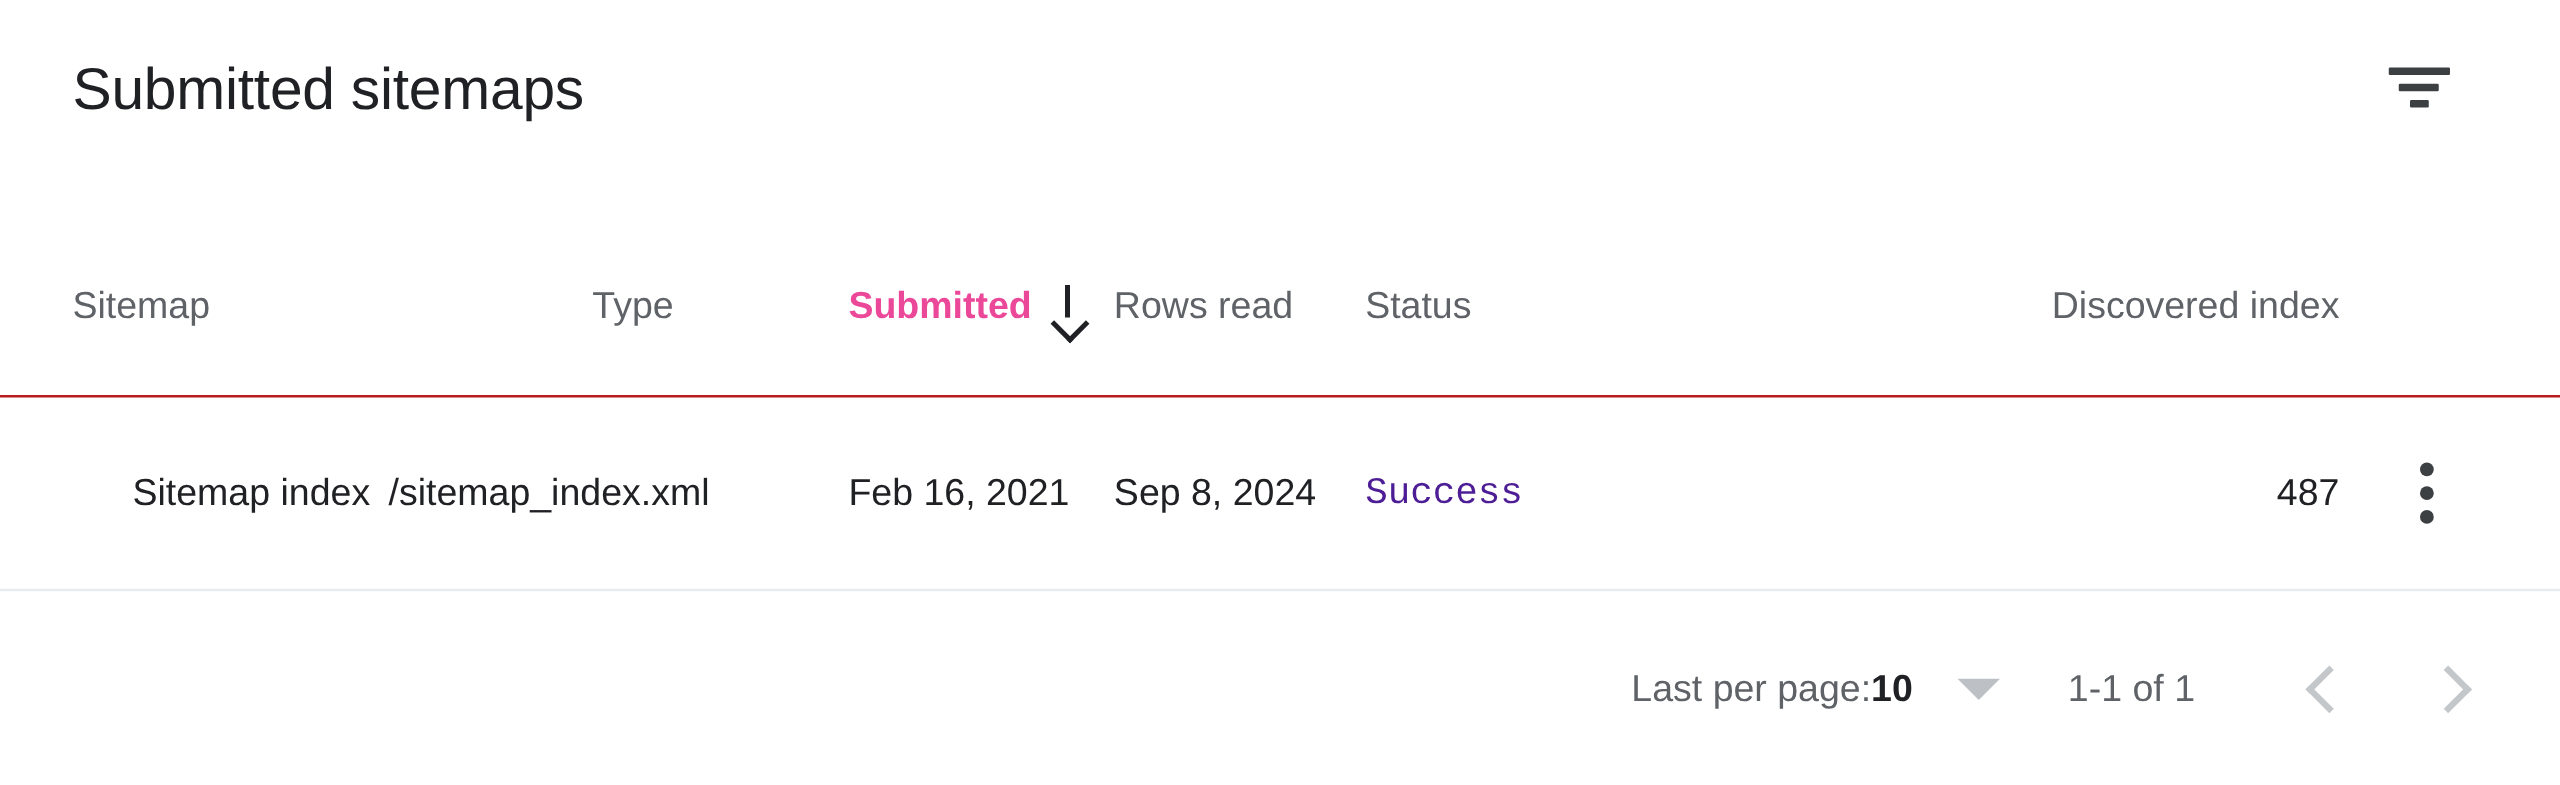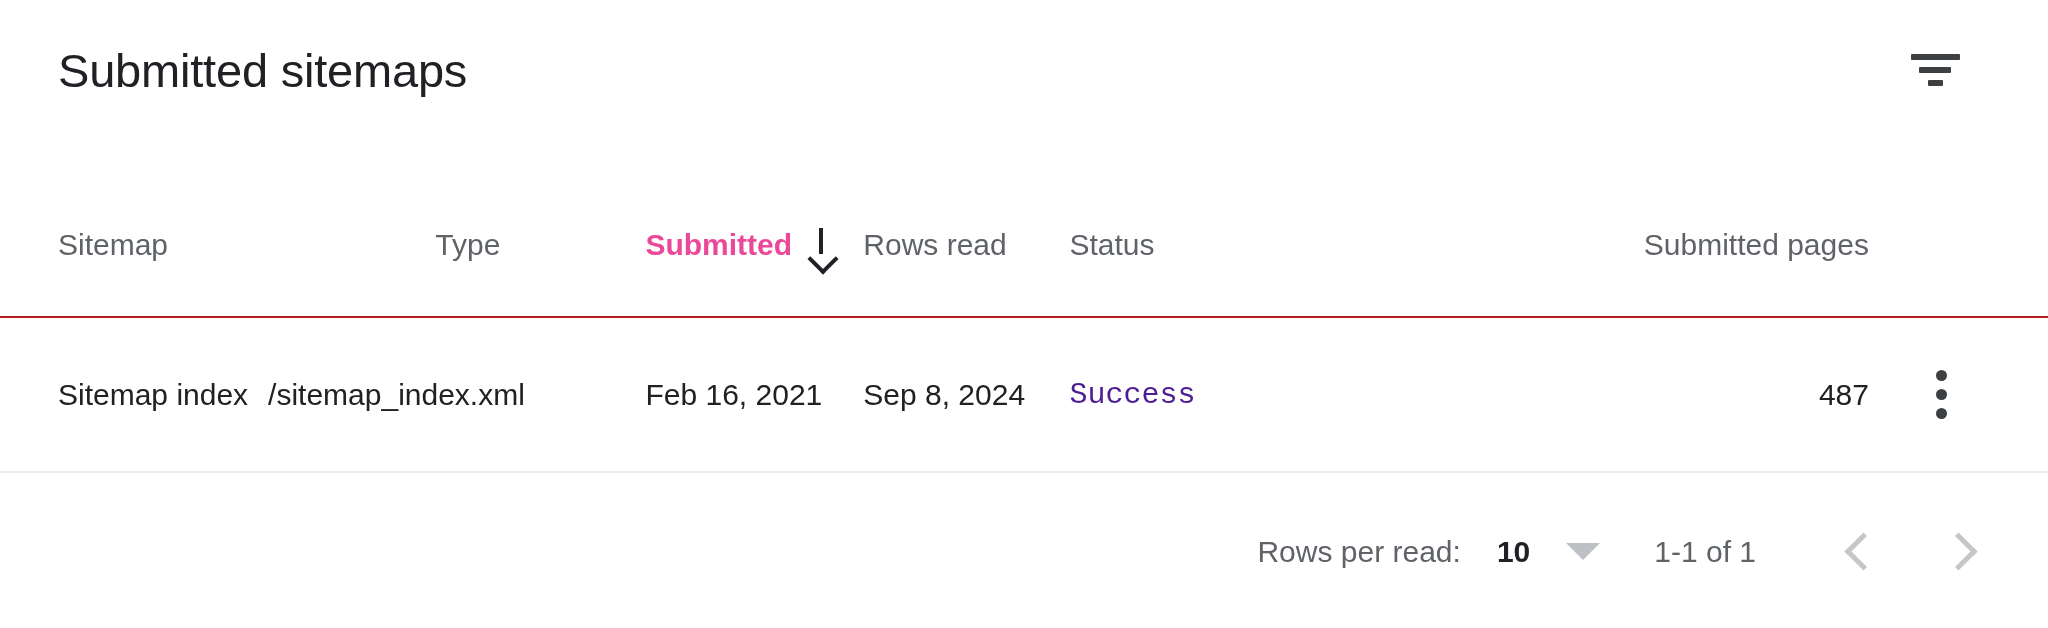--- a/index.html
+++ b/index.html
@@ -113,21 +113,21 @@
     color: #ec4899;
     font-weight: 700;
     display: flex;
     align-items: center;
     gap: 16px;
     cursor: pointer;
   }
 
   
   .c-sitemap    { width: 388px; }
-  .c-type       { width: 216px; }
+  .c-type       { width: 216px; margin-left: 48px; }
   .c-submitted  { width: 224px; }
   .c-lastread   { width: 212px; }
   .c-status     { width: 298px; }
   .c-pages      { width: 524px; text-align: right; }
   .c-menu       { width: 106px; display: flex; justify-content: flex-end; }
 
   .sort-arrow {
     display: inline-block;
     width: 26px;
     height: 34px;
@@ -203,21 +203,20 @@
   .rows-label {
     font-size: 30px;
     color: #5f6368;
     white-space: nowrap;
   }
 
   .rows-value {
     font-size: 30px;
     color: #202124;
     font-weight: 700;
-    margin-left: 36px;
     white-space: nowrap;
   }
 
   .rows-select {
     display: flex;
     align-items: center;
     cursor: pointer;
   }
 
   .caret-down {
@@ -283,21 +282,21 @@
 
       <div class="cell c-submitted sorted">
         <span>Submitted</span>
         <span class="sort-arrow"></span>
       </div>
 
       <div class="cell c-lastread">Rows read</div>
 
       <div class="cell c-status">Status</div>
 
-      <div class="cell c-pages">Submitted pages</div>
+      <div class="cell c-pages">Discovered index</div>
 
       <div class="cell c-menu"></div>
     </div>
 
     <div class="row data-row">
       <div class="cell c-type">Sitemap index</div>
 
       <div class="cell c-sitemap">/sitemap_index.xml</div>
 
       <div class="cell c-submitted">Feb 16, 2021</div>
@@ -313,21 +312,21 @@
           <span class="dot"></span>
           <span class="dot"></span>
           <span class="dot"></span>
         </button>
       </div>
     </div>
 
   </div>
 
   <div class="footer">
-    <div class="rows-label">Rows per read:</div>
+    <div class="rows-label">Last per page:</div>
 
     <div class="rows-select">
       <span class="rows-value">10</span>
       <span class="caret-down"></span>
     </div>
 
     <div class="range-label">1-1 of 1</div>
 
     <button class="nav-button prev">
       <span class="chev left"></span>

